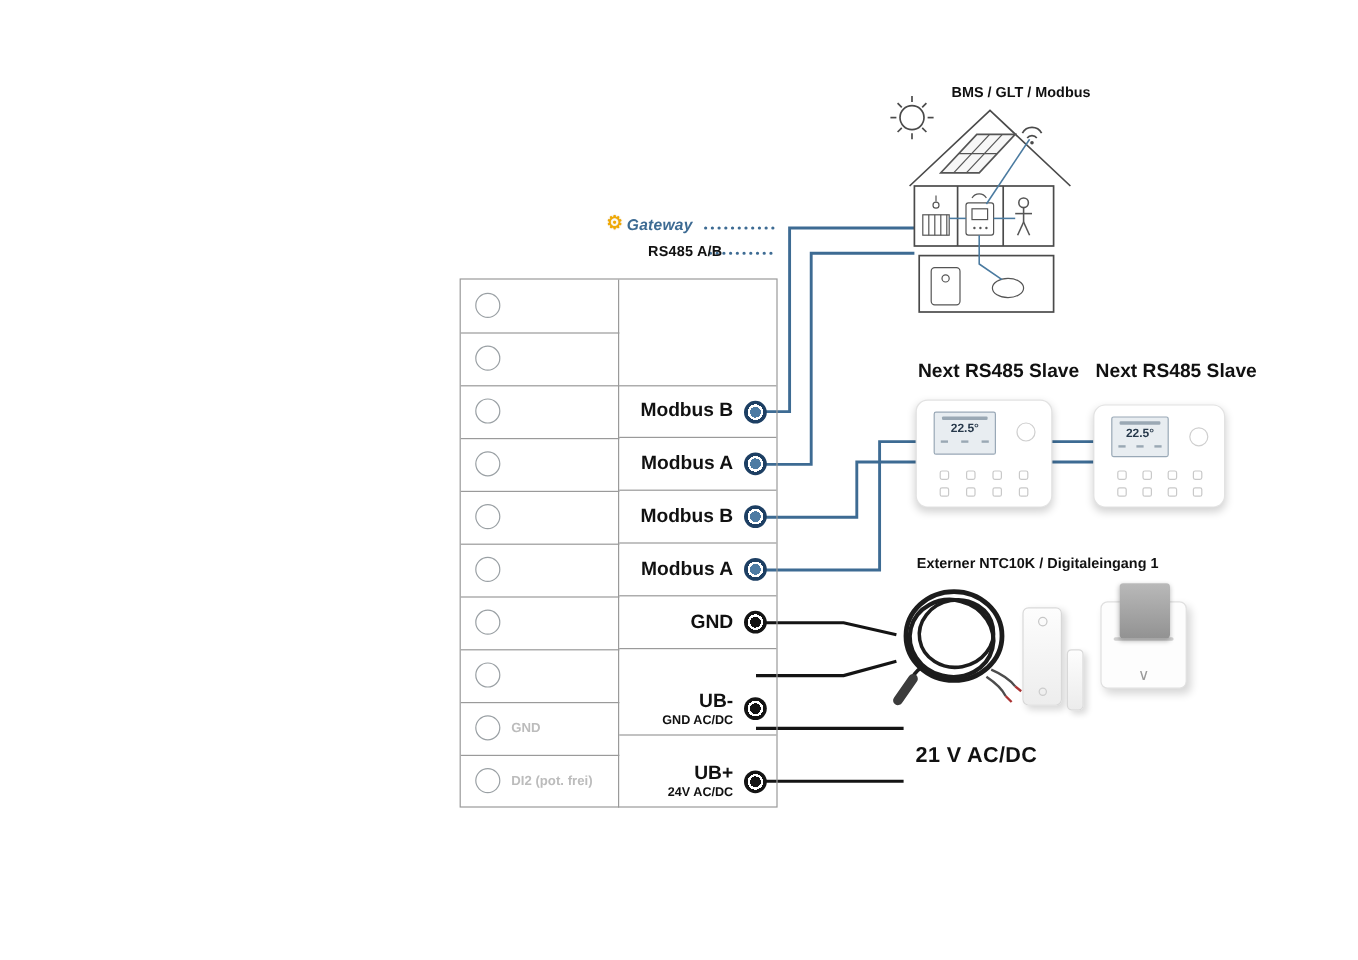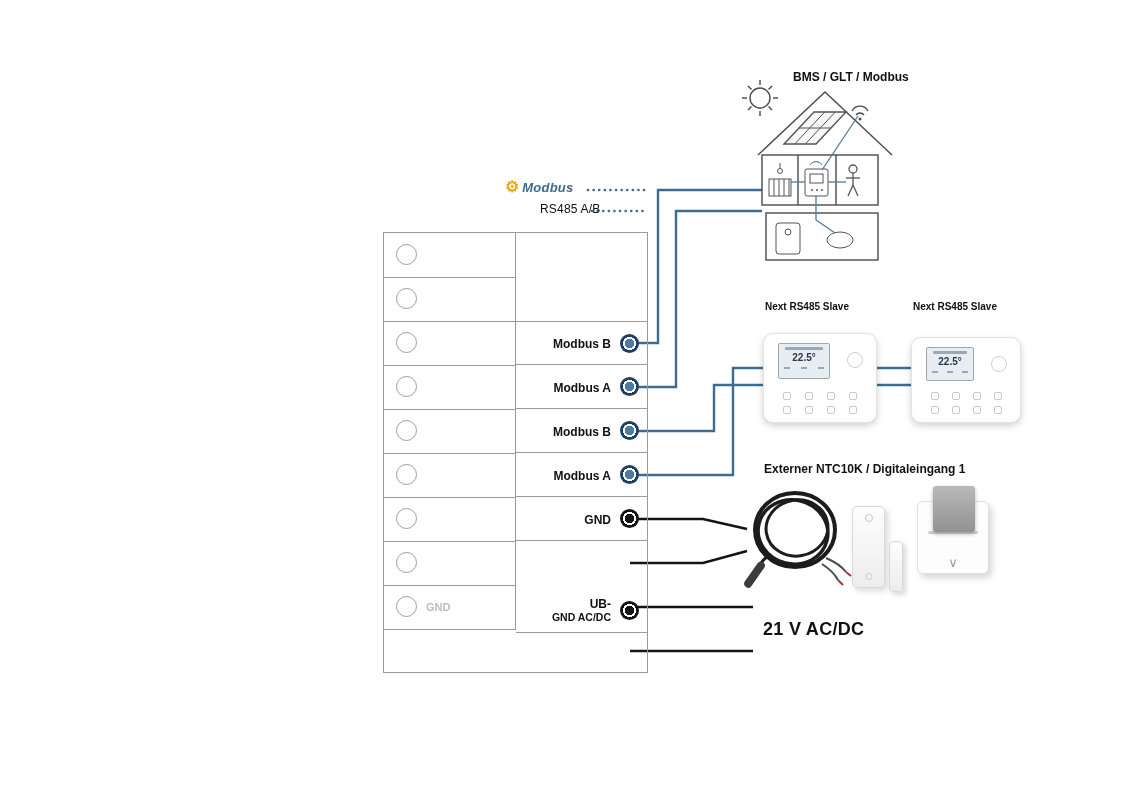--- a/index.html
+++ b/index.html
@@ -6,38 +6,38 @@
   .canvas{
     position:relative;width:1132px;height:800px;background:#ffffff;
     font-family:"Liberation Sans",sans-serif;color:#111;overflow:hidden;
   }
   .abs{position:absolute;}
 
   
   .modbus-logo{left:505px;top:179px;display:flex;align-items:center;gap:3px;}
   .gear{font-size:16px;color:#f2a900;line-height:1;text-shadow:0 0 1px #c98c00;}
   .modbus-word{font-size:13px;font-weight:bold;font-style:italic;color:#3d6b93;letter-spacing:.2px;}
-  .rs485-label{left:509px;top:202px;font-size:12px;font-weight:normal;letter-spacing:.2px;padding-left:31px;}
+  .rs485-label{left:509px;top:202px;font-size:12px;font-weight:bold;letter-spacing:.2px;padding-left:31px;}
   .bms-label{left:793px;top:70px;font-size:12px;font-weight:bold;}
-  .slave-label{font-size:10px;font-weight:bold;}
+  .slave-label{font-size:16px;font-weight:bold;}
   .sensor-label{left:764px;top:462px;font-size:12px;font-weight:bold;}
   .power-label{left:763px;top:619px;font-size:18px;font-weight:bold;letter-spacing:.3px;}
 
   
   .ttable{left:383px;top:232px;width:265px;height:441px;border:1px solid #9a9a9a;box-sizing:border-box;}
   .lcell{position:absolute;left:0;width:131px;height:44px;border-right:1px solid #9a9a9a;border-bottom:1px solid #9a9a9a;}
   .lcell.last{border-bottom:none;}
   .rcell{position:absolute;left:132px;width:131px;height:44px;border-bottom:1px solid #9a9a9a;
          display:flex;align-items:center;justify-content:flex-end;gap:9px;padding-right:8px;box-sizing:border-box;}
   .rcell.first{border-top:1px solid #9a9a9a;}
   .rcell.last{border-bottom:none;}
   .screw{position:absolute;left:12px;top:11px;width:21px;height:21px;border:1.5px solid #9aa0a4;border-radius:50%;box-sizing:border-box;background:#fff;}
   .llabel{position:absolute;left:42px;top:50%;transform:translateY(-50%);font-size:11px;font-weight:bold;color:#bcbcbc;white-space:nowrap;}
   .rlabel{text-align:right;line-height:1.2;}
-  .rmain{font-size:12px;font-weight:bold;white-space:nowrap;}
+  .rmain{font-size:16px;font-weight:bold;white-space:nowrap;}
   .rsub{font-size:10.5px;font-weight:bold;white-space:nowrap;}
   .dot{width:19px;height:19px;border-radius:50%;flex:0 0 auto;}
   .dot-blue{background:radial-gradient(circle,#4d7ba3 0 4.5px,#ffffff 4.5px 6.5px,#1d3f63 6.5px 10px);}
   .dot-black{background:radial-gradient(circle,#141414 0 4.5px,#ffffff 4.5px 6.5px,#141414 6.5px 10px);}
 
   
   .device{background:#fff;border:1px solid #e2e2e2;border-radius:10px;box-shadow:0 3px 7px rgba(0,0,0,.18);}
   .device .screen{position:absolute;left:14px;top:9px;width:52px;height:36px;background:#e8edf1;border:1px solid #99a8b6;border-radius:2px;box-sizing:border-box;}
   .screen .brand{height:3px;background:#9aa8b4;margin:3px 6px 0 6px;border-radius:1px;}
   .screen .temp{text-align:center;font-size:10px;font-weight:bold;color:#27394b;margin-top:3px;line-height:1;}
@@ -166,21 +166,21 @@
       <rect x="10" y="76" width="8" height="30" rx="4" transform="rotate(35 14 78)" fill="#3c3c3c" stroke="none"></rect>
       <path d="M78,72 q14,6 20,14" stroke-width="2" stroke="#4c4c4c"></path>
       <path d="M74,78 q12,8 16,16" stroke-width="2" stroke="#4c4c4c"></path>
       <line x1="98" y1="86" x2="103" y2="90" stroke="#a33" stroke-width="2"></line>
       <line x1="90" y1="94" x2="95" y2="99" stroke="#a33" stroke-width="2"></line>
     </g>
   </svg>
 
   <div class="abs modbus-logo">
     <span class="gear">⚙</span>
-    <span class="modbus-word">Modbus</span>
+    <span class="modbus-word">Gateway</span>
   </div>
   <div class="abs rs485-label">RS485 A/B</div>
   <div class="abs bms-label">BMS / GLT / Modbus</div>
 
   <div class="abs ttable">
 
     <div class="lcell" style="top:0">
         <span class="screw"></span>
       </div>
     <div class="lcell" style="top:44px">
@@ -201,20 +201,24 @@
     <div class="lcell" style="top:264px">
         <span class="screw"></span>
       </div>
     <div class="lcell" style="top:308px">
         <span class="screw"></span>
       </div>
     <div class="lcell" style="top:352px">
       <span class="screw"></span>
       <span class="llabel">GND</span>
     </div>
+    <div class="lcell last" style="top:396px">
+      <span class="screw"></span>
+      <span class="llabel">DI2 (pot. frei)</span>
+    </div>
 
     <div class="rcell first" style="top:88px">
       <span class="rlabel"><span class="rmain">Modbus B</span></span>
       <span class="dot dot-blue"></span>
     </div>
     <div class="rcell" style="top:132px">
       <span class="rlabel"><span class="rmain">Modbus A</span></span>
       <span class="dot dot-blue"></span>
     </div>
     <div class="rcell" style="top:176px">
@@ -222,27 +226,34 @@
       <span class="dot dot-blue"></span>
     </div>
     <div class="rcell" style="top:220px">
       <span class="rlabel"><span class="rmain">Modbus A</span></span>
       <span class="dot dot-blue"></span>
     </div>
     <div class="rcell" style="top:264px">
       <span class="rlabel"><span class="rmain">GND</span></span>
       <span class="dot dot-black"></span>
     </div>
-    <div class="rcell" style="top:356px">
+    <div class="rcell" style="top:336px">
       <span class="rlabel">
         <span class="rmain" style="display:block">UB-</span>
         <span class="rsub" style="display:block">GND AC/DC</span>
       </span>
       <span class="dot dot-black"></span>
     </div>
+    <div class="rcell last" style="top:396px">
+      <span class="rlabel">
+        <span class="rmain" style="display:block">UB+</span>
+        <span class="rsub" style="display:block">24V AC/DC</span>
+      </span>
+      <span class="dot dot-black"></span>
+    </div>
   </div>
 
   <div class="abs slave-label" style="left:765px;top:301px">Next RS485 Slave</div>
   <div class="abs slave-label" style="left:913px;top:301px">Next RS485 Slave</div>
 
   <div class="abs device" style="left:763px;top:333px;width:112px;height:88px">
     <div class="screen">
       <div class="brand"></div>
       <div class="temp">22.5°</div>
       <div class="ticks">

